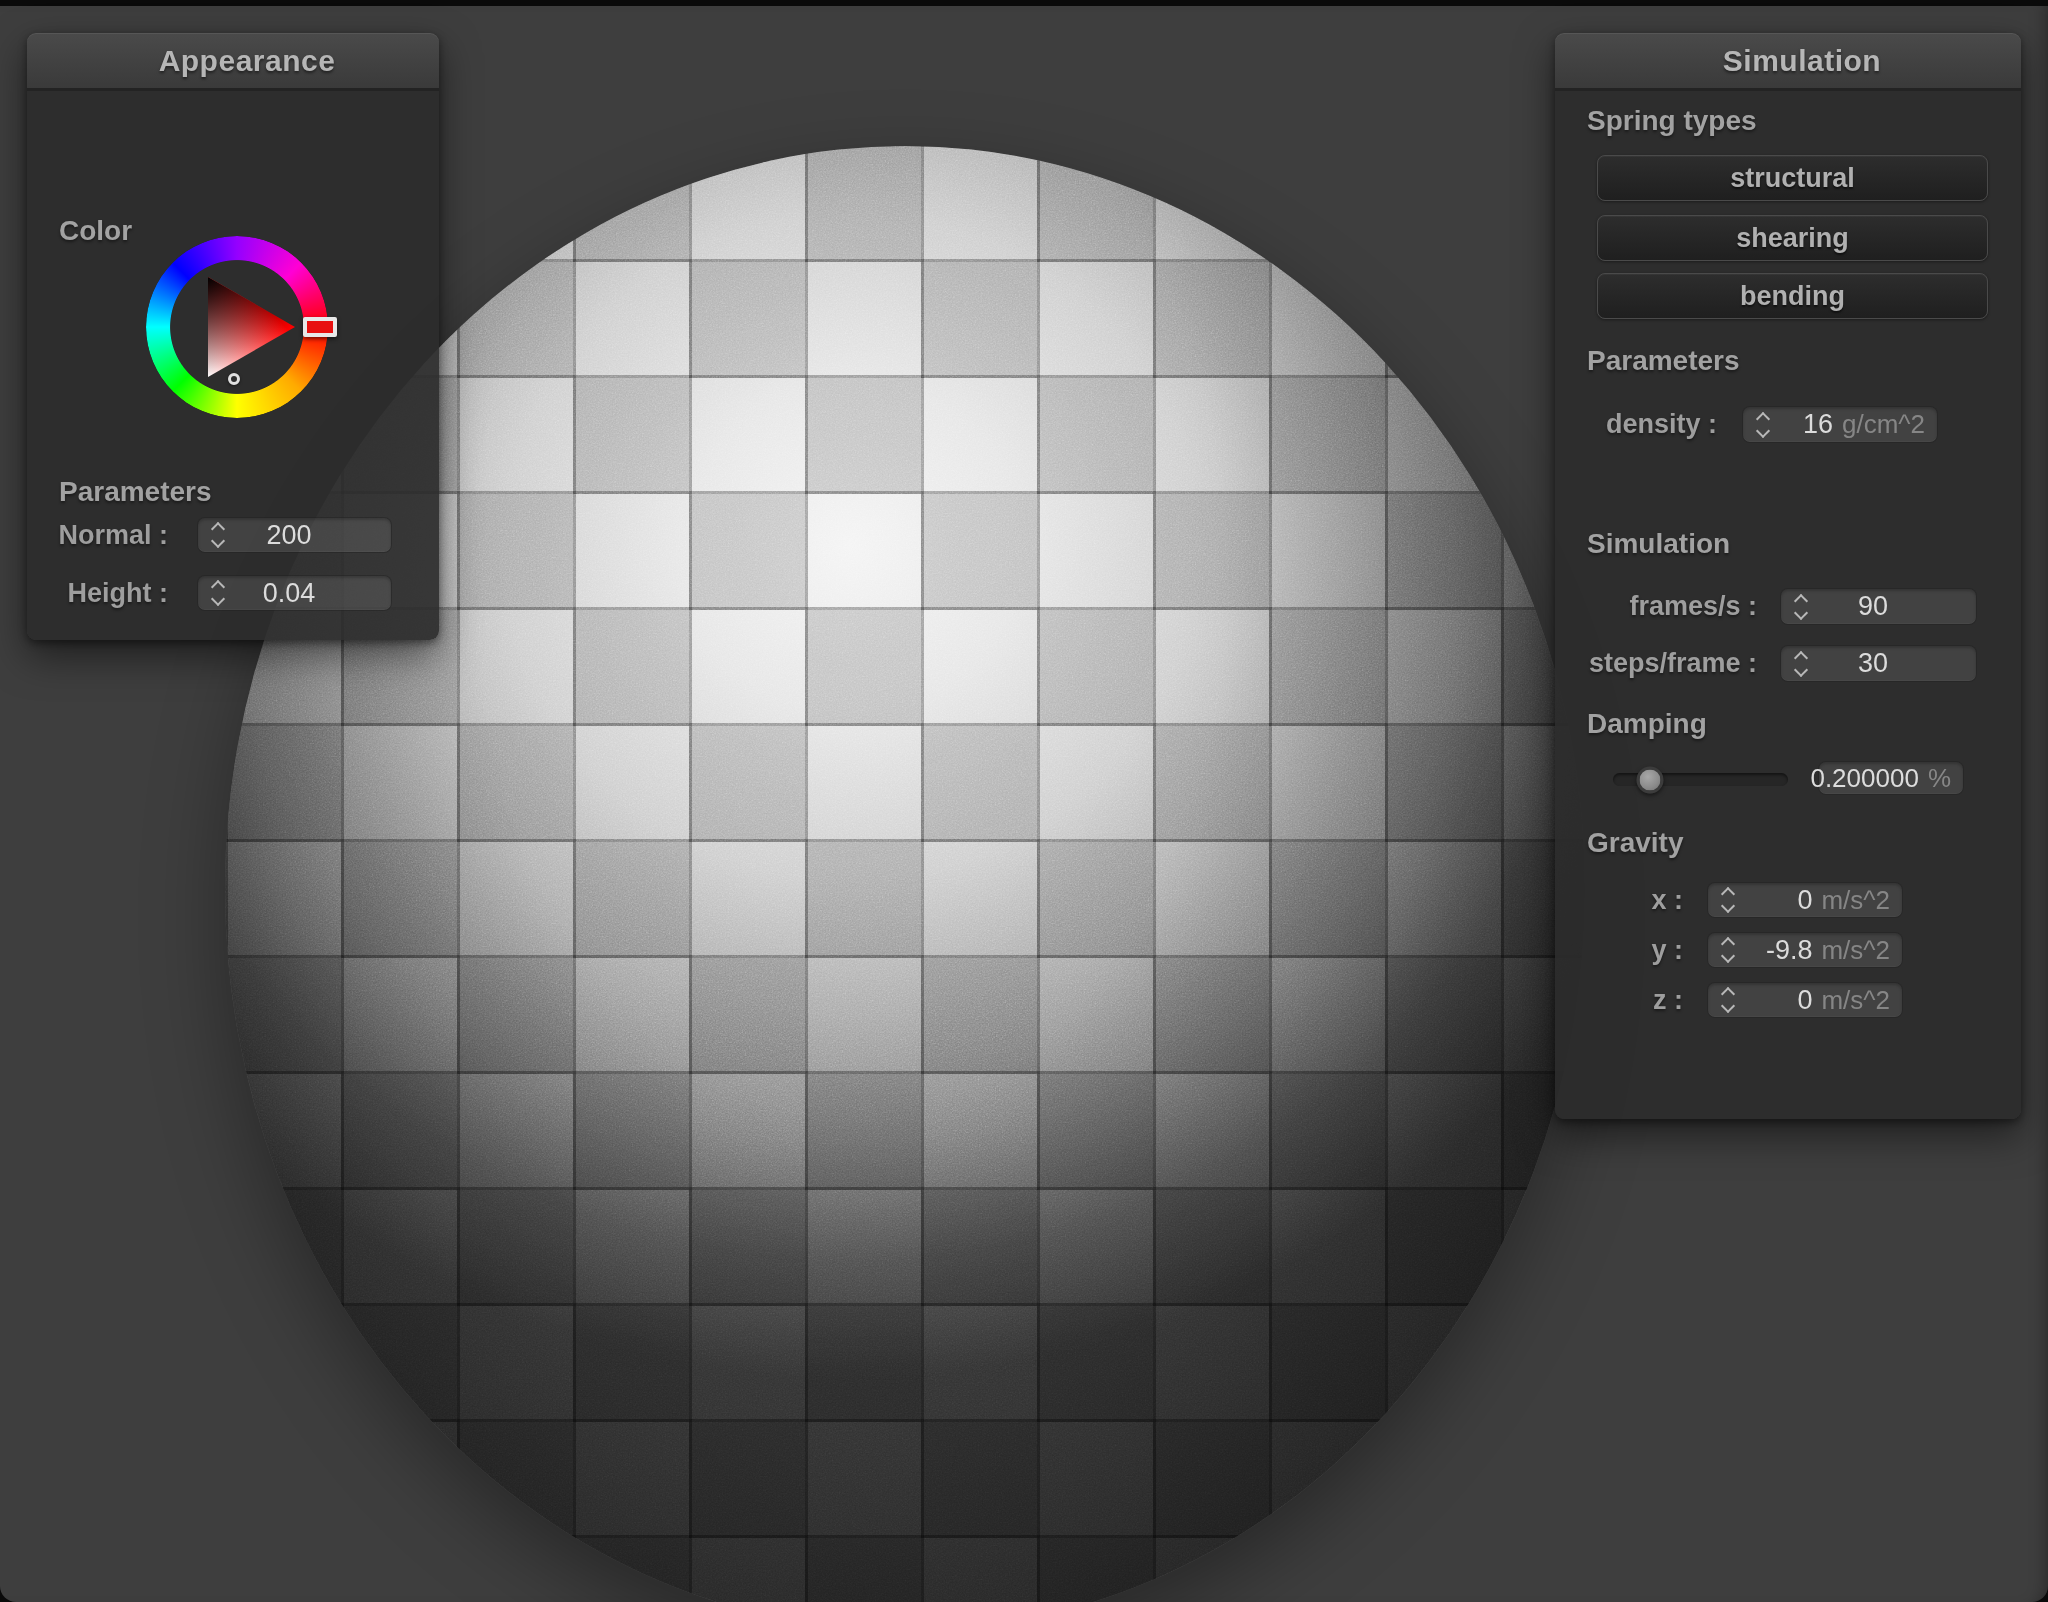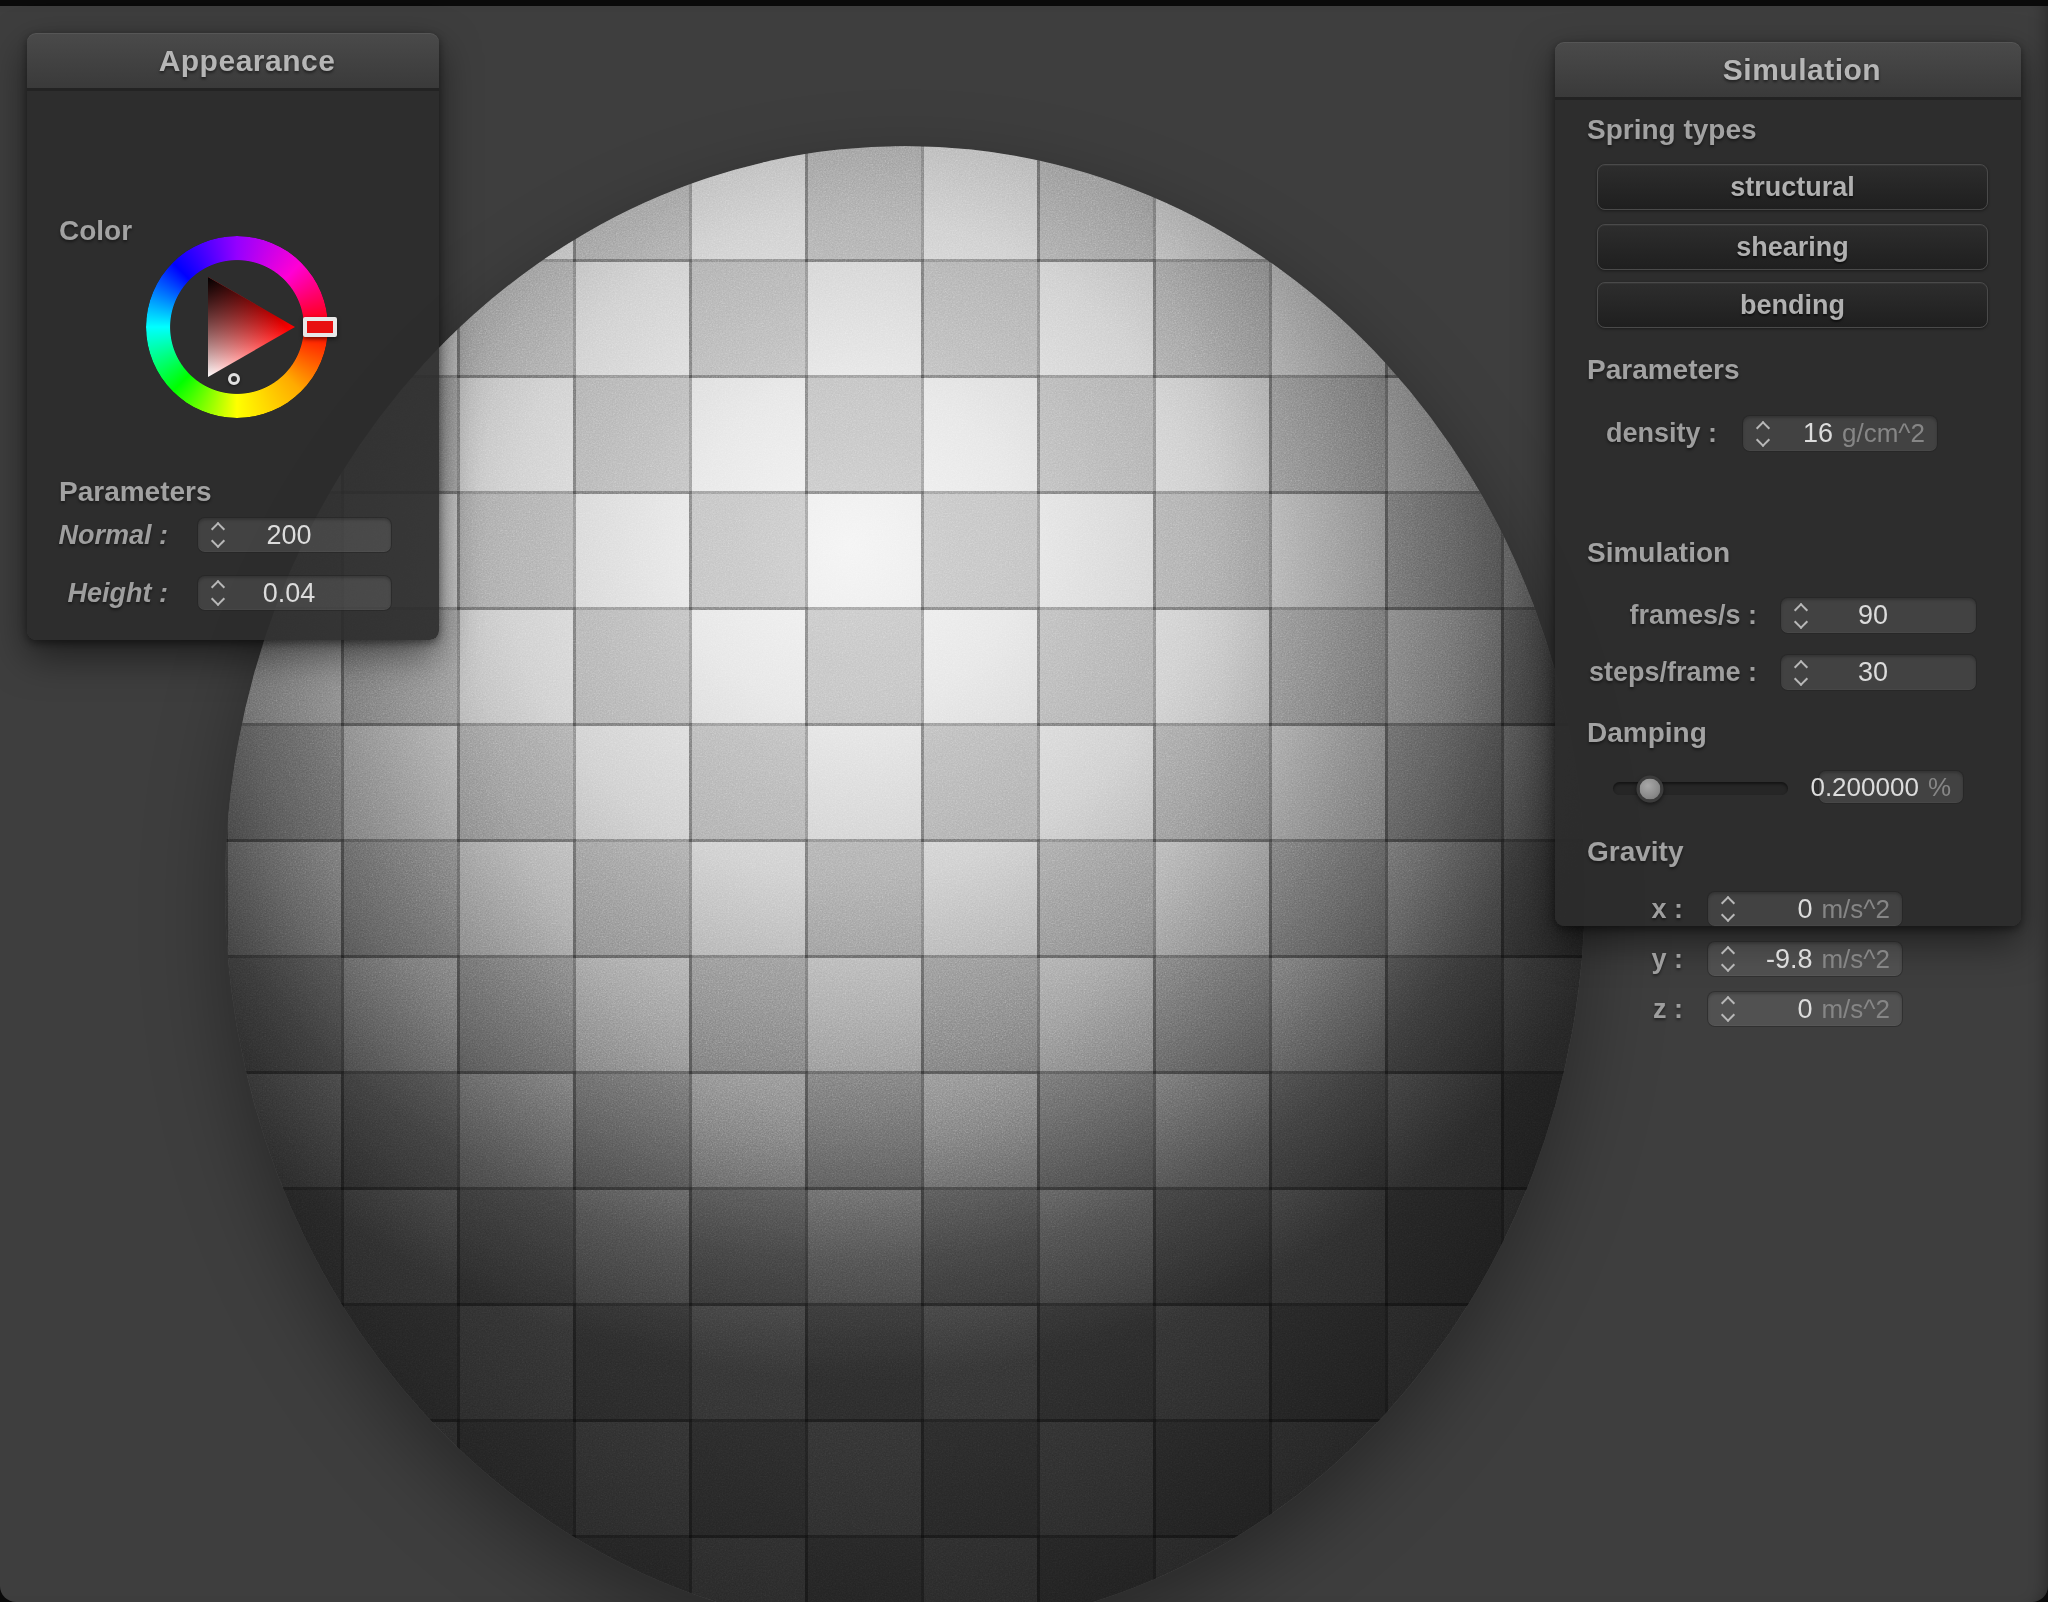--- a/index.html
+++ b/index.html
@@ -103,25 +103,25 @@
   }
   .tri-marker {
     position:absolute; left:82px; top:137px; width:12px; height:12px;
     border:3.5px solid #e0e0e0; border-radius:50%;
     box-shadow:0 1px 3px rgba(0,0,0,.5);
   }
   .lbl-color { top:182px; }
   .lbl-params-a { top:443px; }
   .row-normal { top:484px; }
   .row-height { top:542px; }
-  .panel-appearance .rlabel { width:141px;font-style:italic; }
+  .panel-appearance .rlabel { width:141px; }
   .panel-appearance .spin { width:195px; margin-left:29px; height:36px; }
 
   
-  .panel-simulation { left:1555px; top:42px; width:466px; height:884px; }
+  .panel-simulation { left:1555px; top:33px; width:466px; height:1086px; }
   .lbl-springs { top:72px; }
   .spring-btn {
     position:absolute; left:42px; width:391px; height:46px;
     background:linear-gradient(#2d2d2d,#1f1f1f);
     border:1px solid #4a4a4a; border-radius:8px;
     box-shadow: inset 0 1px 0 rgba(255,255,255,.04), 0 1px 3px rgba(0,0,0,.4);
     display:flex; align-items:center; justify-content:center;
     color:#b0b0b0; font-size:27px; font-weight:bold; text-shadow:0 2px 2px rgba(0,0,0,.55);
     cursor:pointer;
   }

